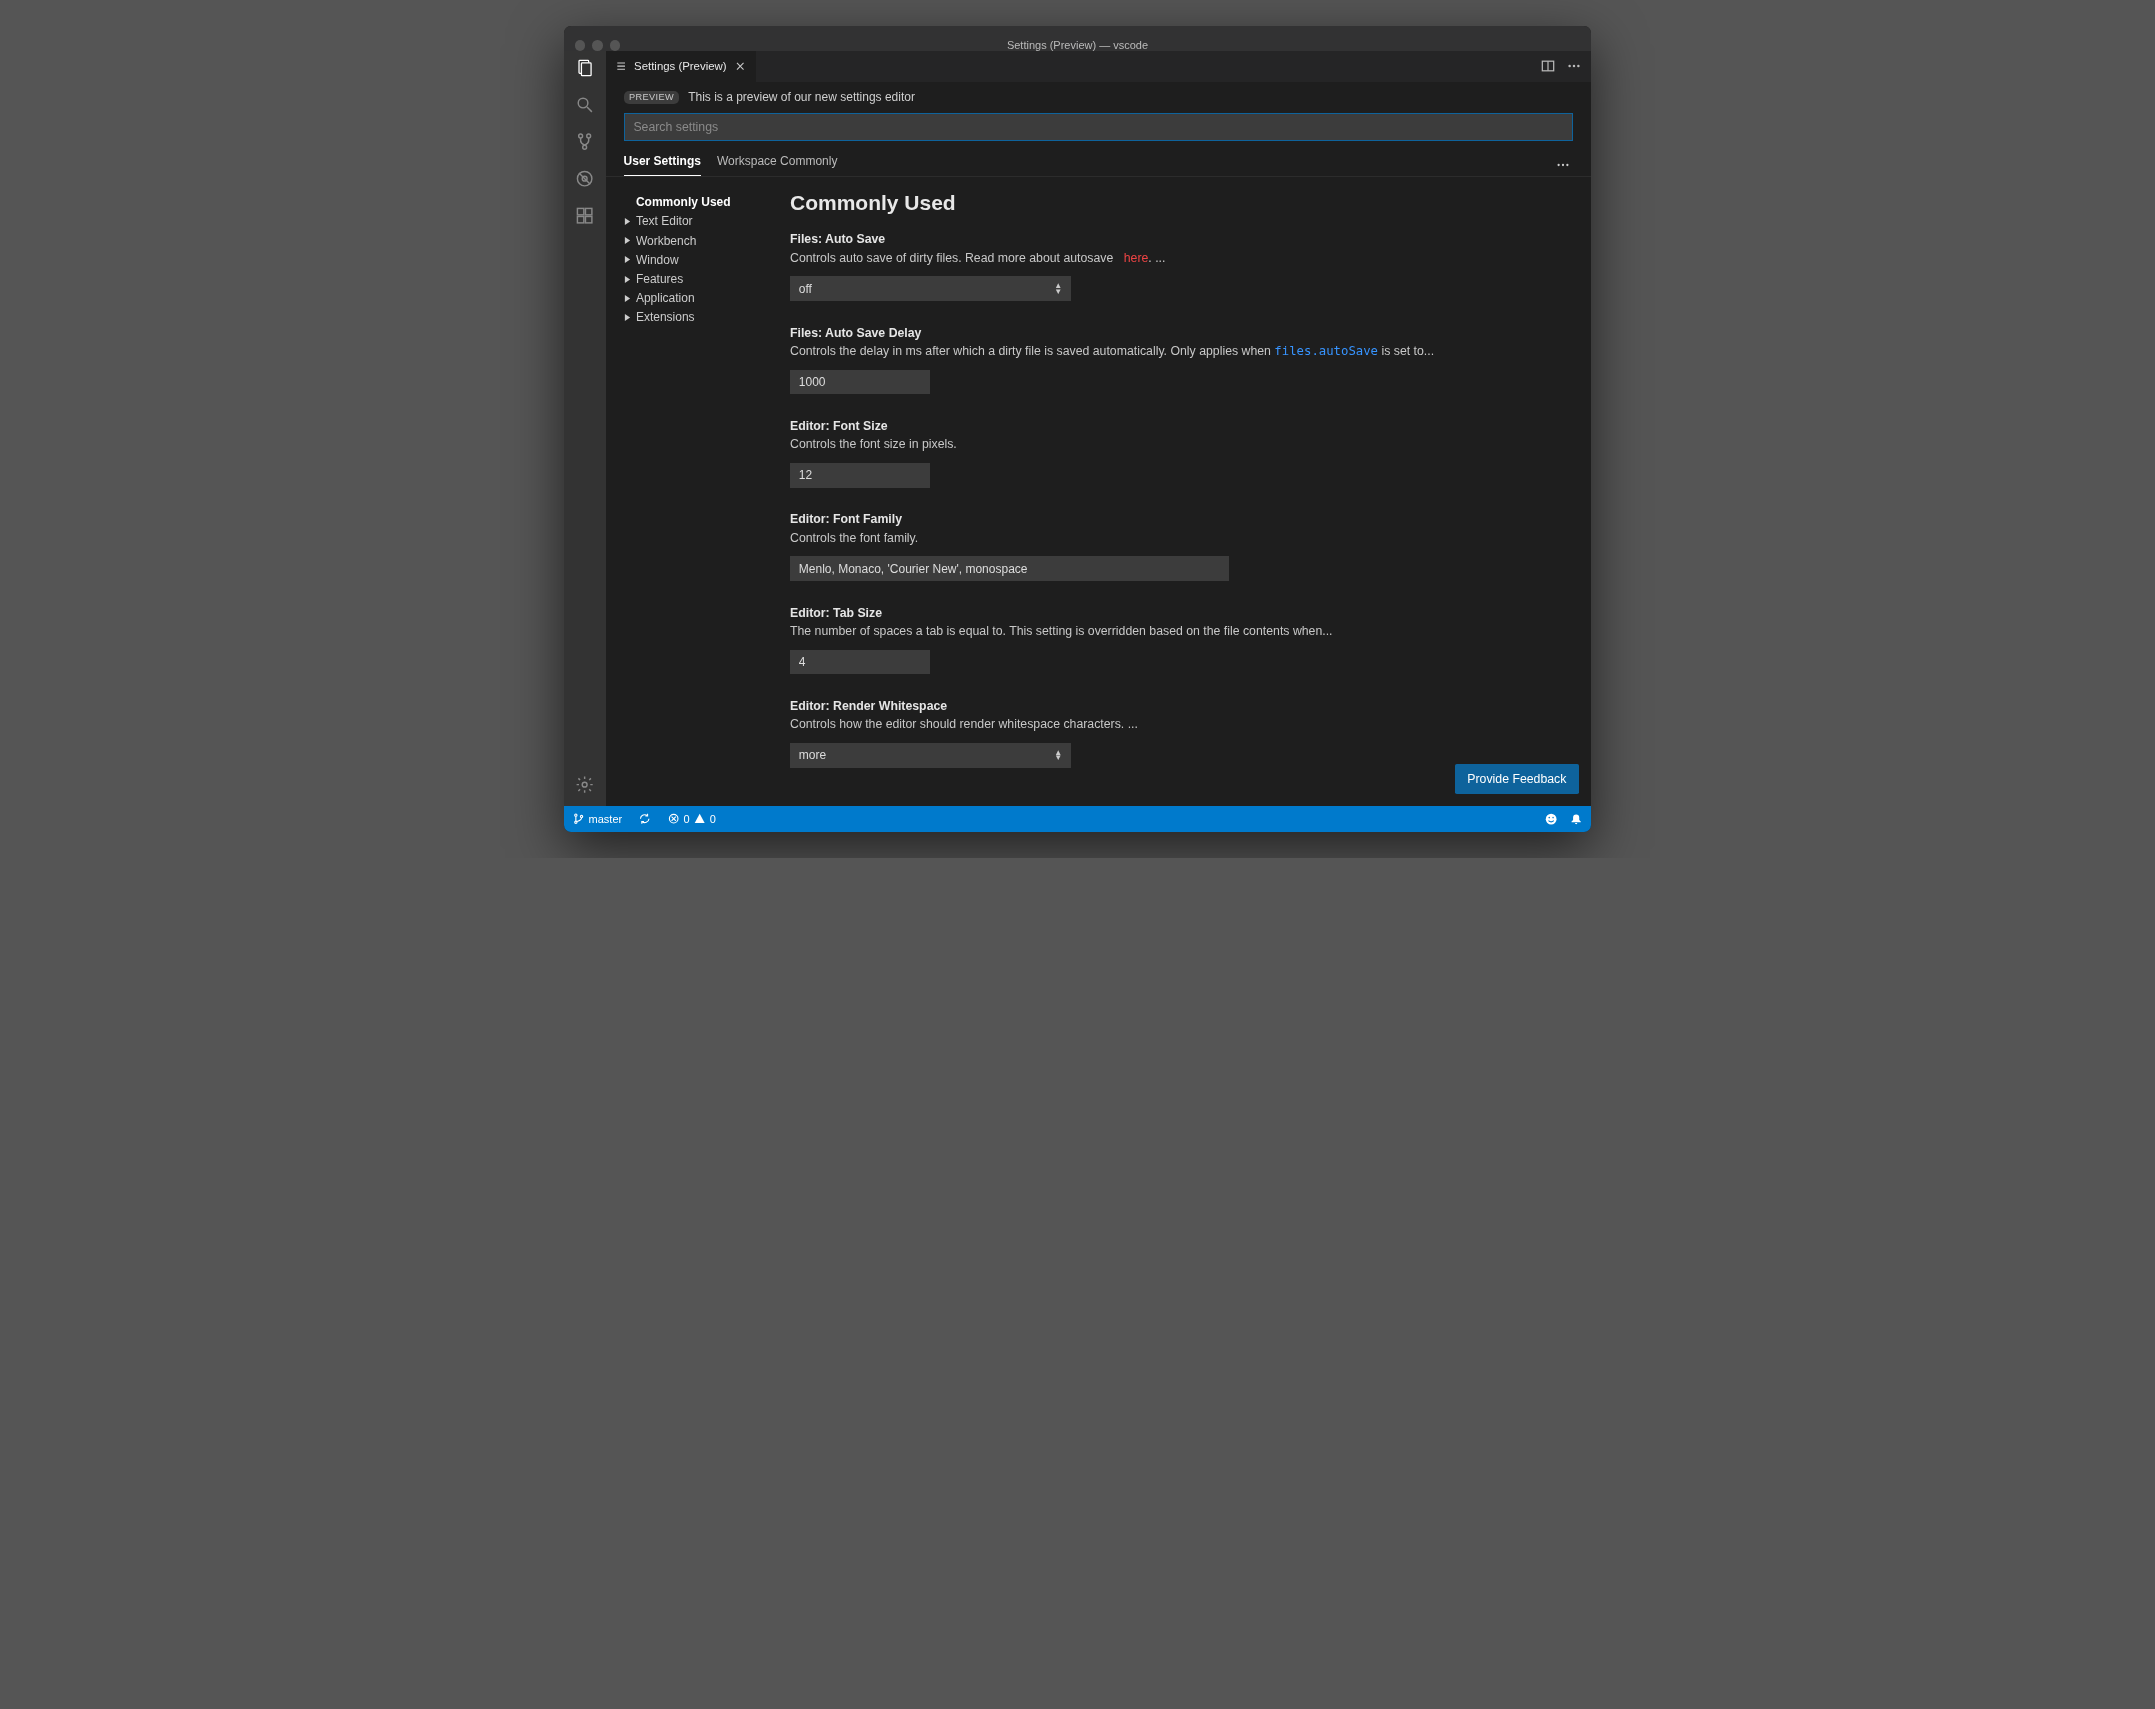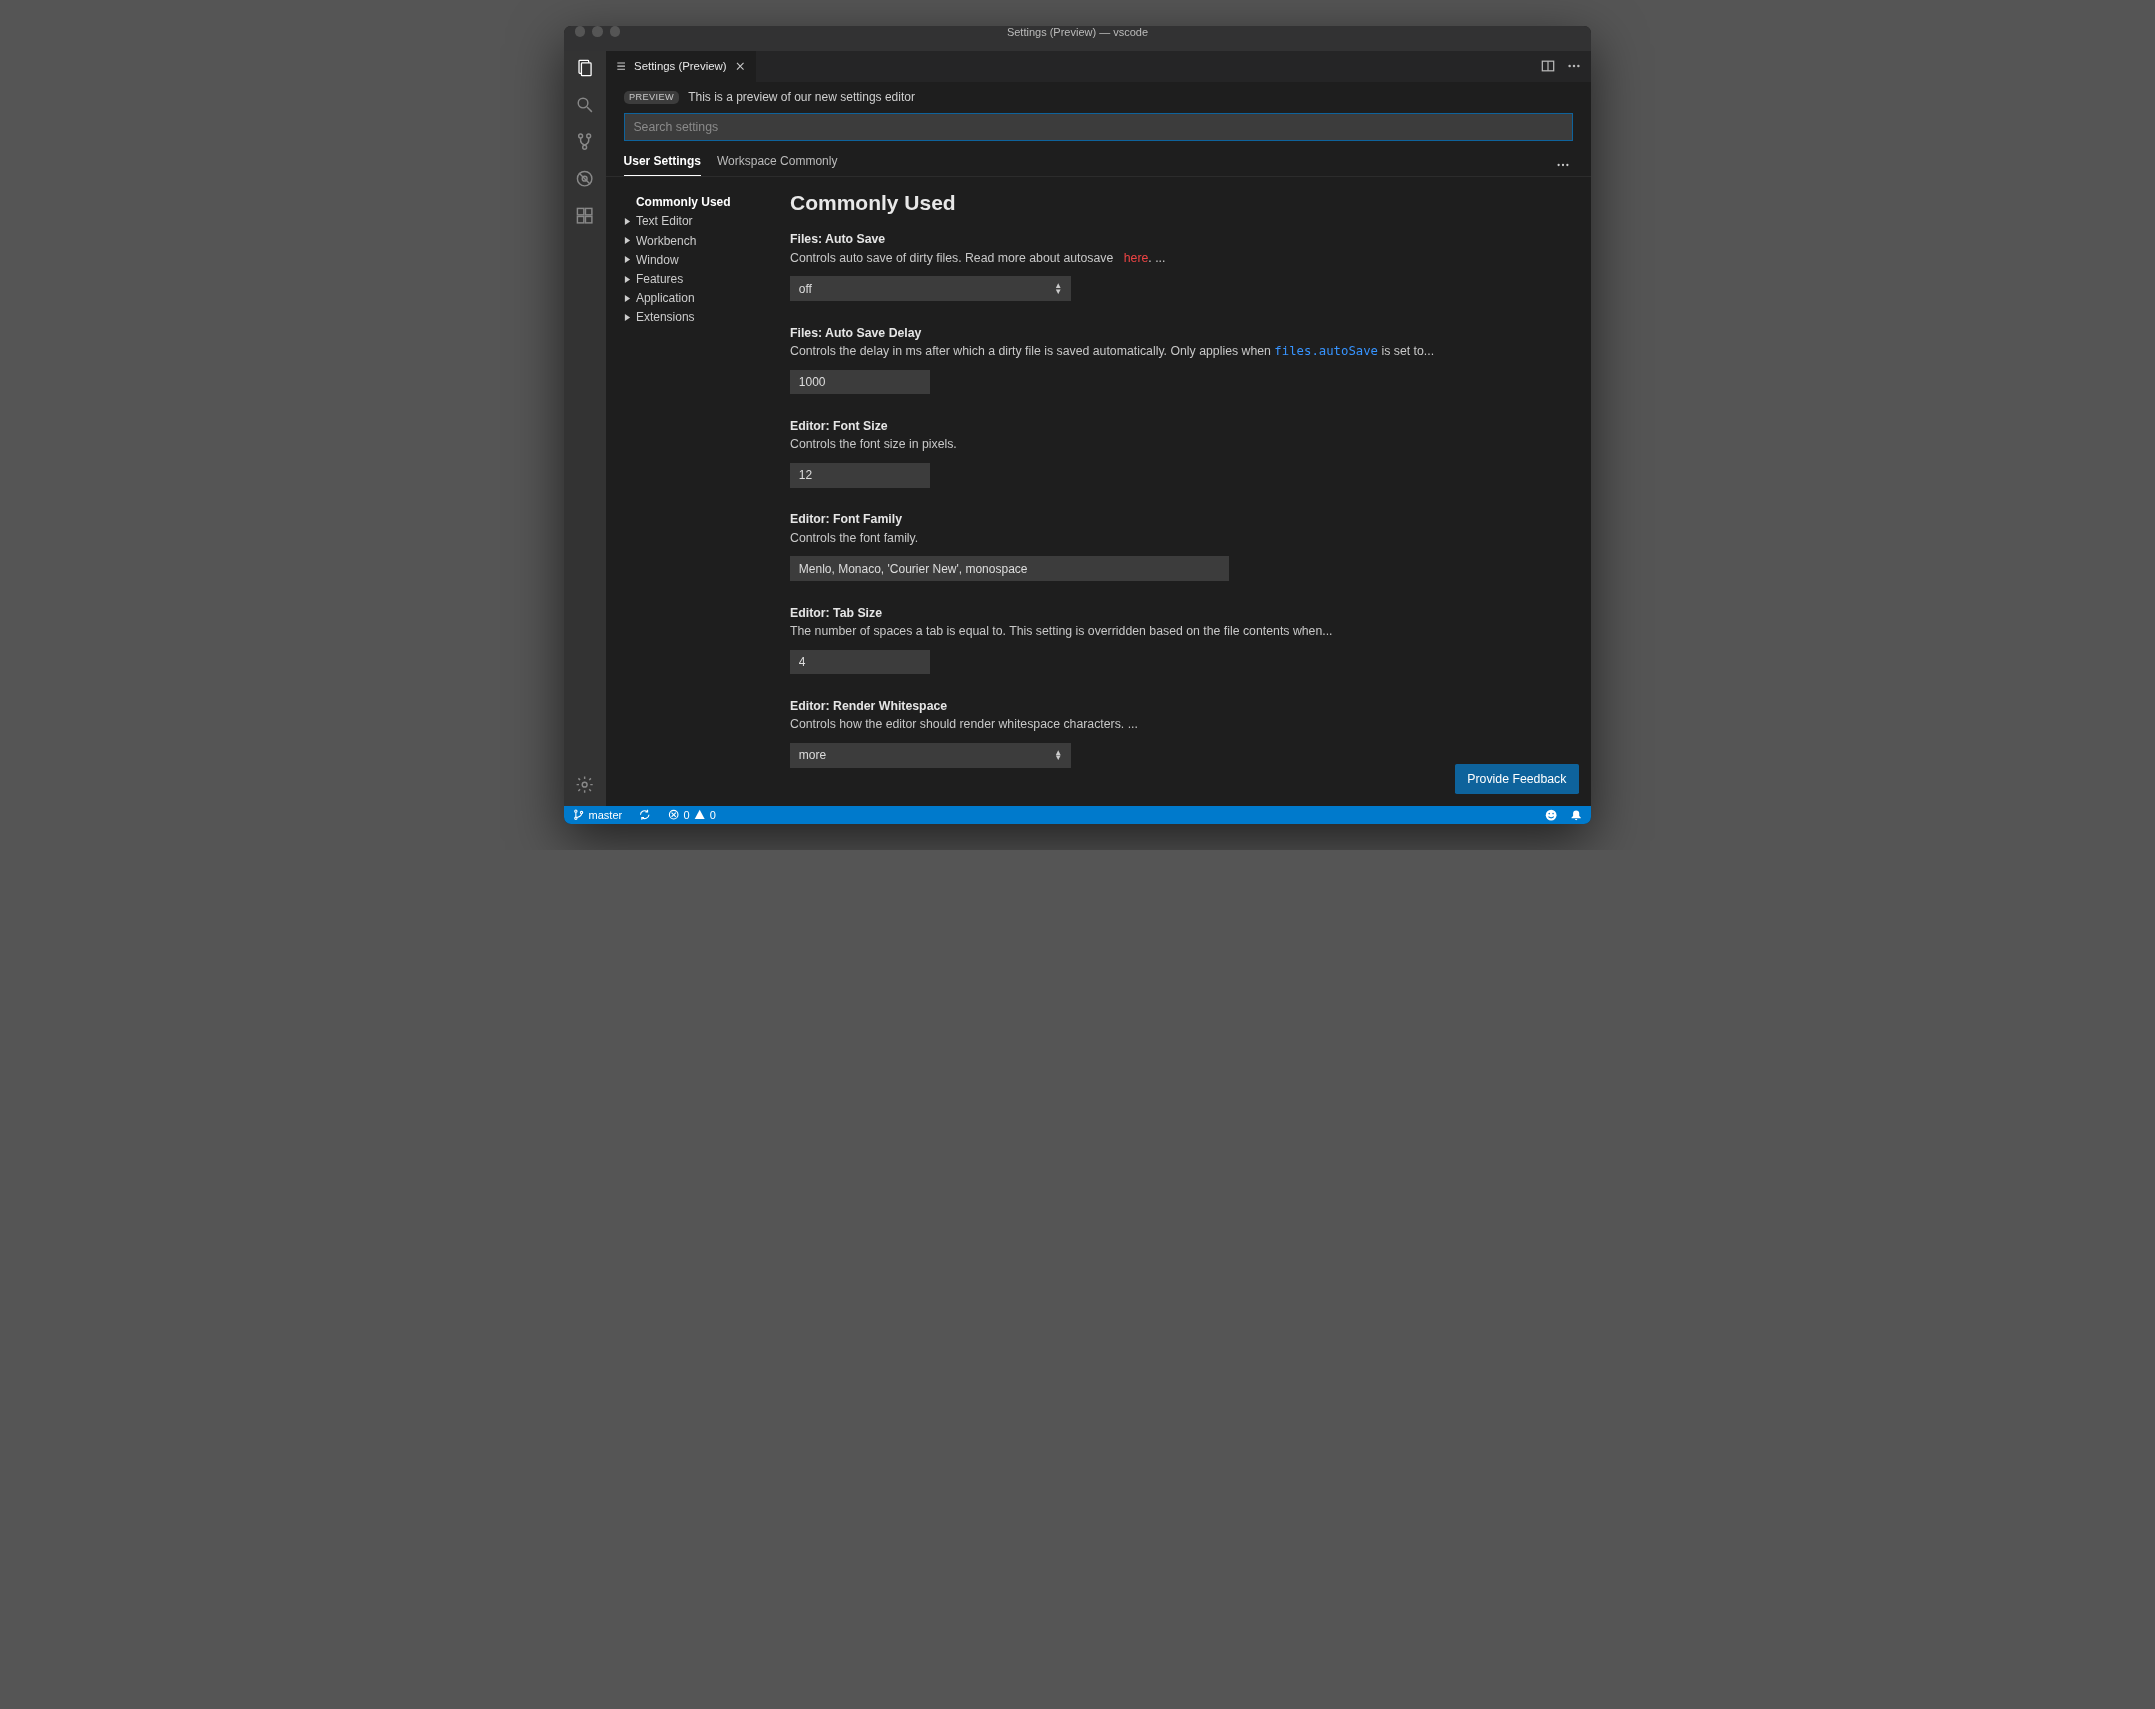--- a/index.html
+++ b/index.html
@@ -18,21 +18,21 @@
     box-shadow: 0 17.6px 53px rgba(0,0,0,0.6);
     overflow: hidden;
     display: flex;
     flex-direction: column;
   }
   
   .titlebar {
     height: 24.6px;
     background: #323233;
     display: flex;
-    align-items: flex-start;
+    align-items: flex-end;
     position: relative;
     font-size: 11.4px;
     color: #ccc;
   }
   .traffic-lights { display: flex; gap: 7px; margin-left: 10.5px; }
   .traffic-light { width: 10.5px; height: 10.5px; border-radius: 50%; background: #555; }
   .titlebar-title { position: absolute; left: 0; right: 0; text-align: center; pointer-events: none; color: #bbb; font-size: 11px; }
   
   .body {
     display: flex;
@@ -117,21 +117,21 @@
   .text-control{
     background:#3c3c3c;color:#ddd;border:none;padding:5.3px 8.8px;font-size:12px;width:140px;outline:none;
   }
   .text-control.wide{width:439px;}
   .feedback-btn{
     position:absolute;right:12.3px;bottom:12.3px;background:#0e639c;color:#fff;border:none;
     padding:8px 12.3px;font-size:12.3px;border-radius:1.8px;cursor:pointer;margin-top:44px;
   }
   
   .statusbar{
-    height:18px;background:#007acc;color:#fff;display:flex;align-items:center;font-size:11px;padding:0 8.8px;gap:17px;
+    height:26px;background:#007acc;color:#fff;display:flex;align-items:center;font-size:11px;padding:0 8.8px;gap:17px;
   }
   .statusbar .item{display:flex;align-items:center;gap:4.4px;cursor:pointer;}
   .statusbar .right{margin-left:auto;display:flex;gap:12.3px;}
   svg{display:block;}
 </style>
 </head>
 <body>
 
 <div class="window">
 

